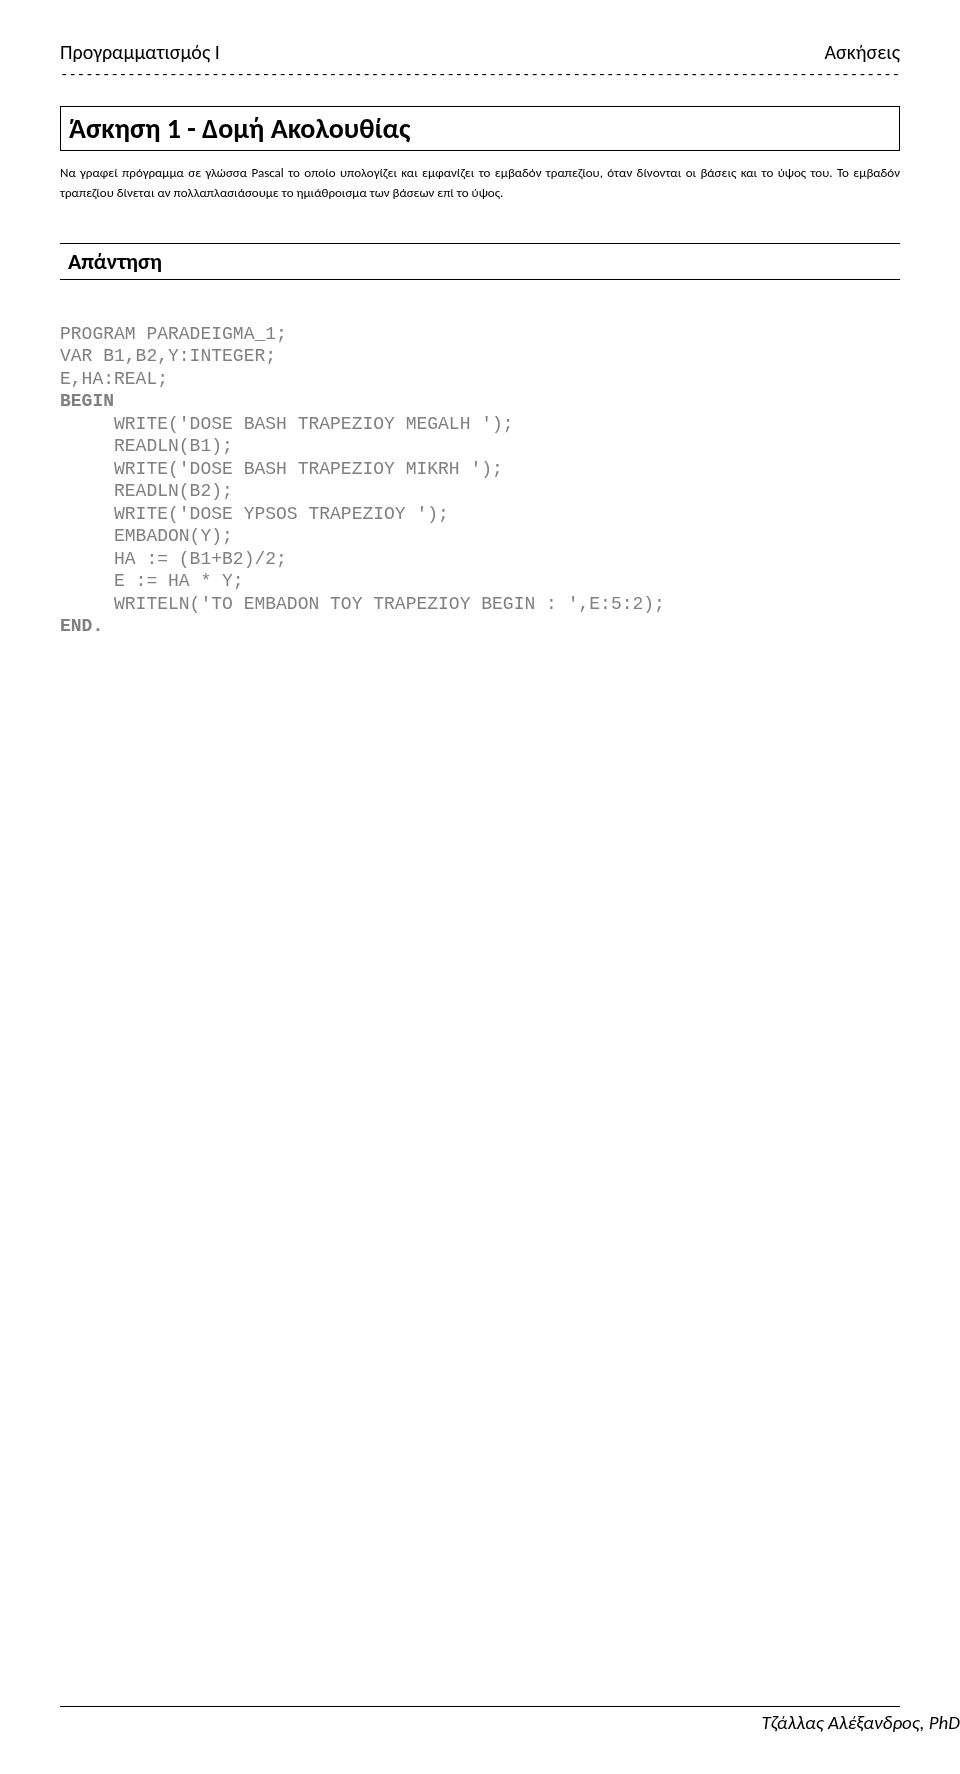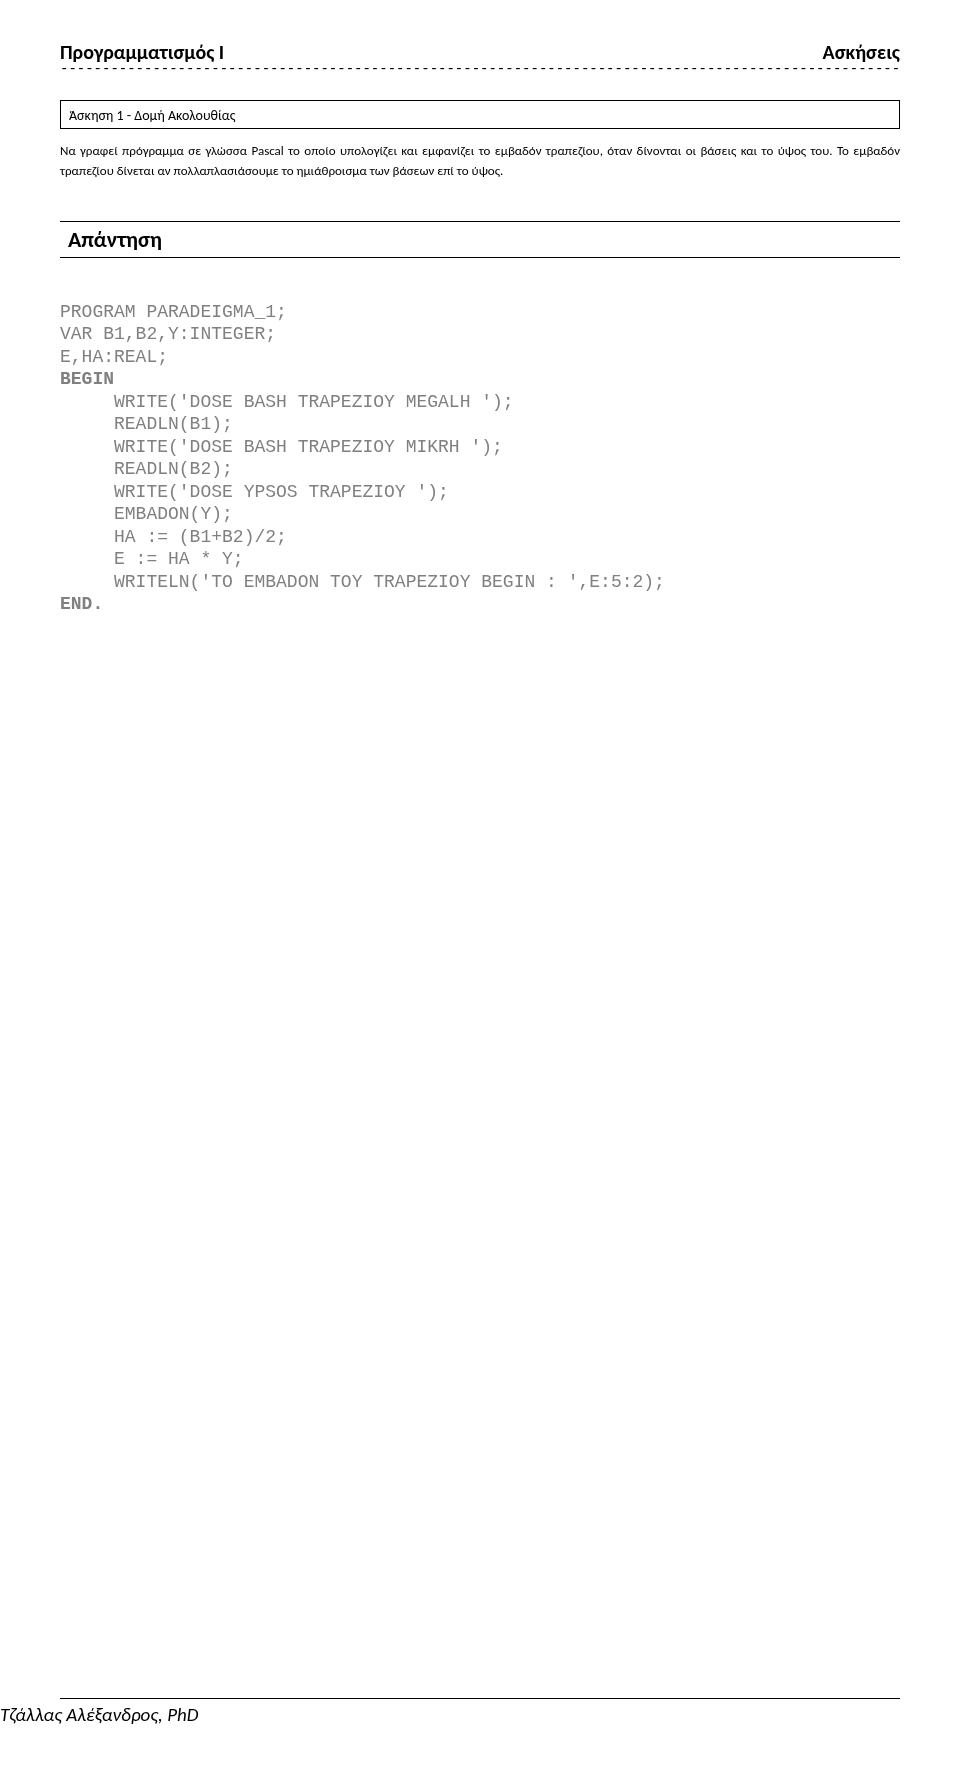--- a/index.html
+++ b/index.html
@@ -10,41 +10,41 @@
       background: #ffffff;
       font-family: Calibri, Arial, sans-serif;
       color: #000000;
       position: relative;
       padding: 40px 60px 80px 60px;
     }
     .header-row {
       display: flex;
       justify-content: space-between;
       align-items: baseline;
-      font-weight: bold;
+      font-weight: normal;
       font-size: 20px;
-      margin-bottom: 0;
+      margin-bottom: 6px;
     }
     .dashline {
       font-family: "Courier New", monospace;
       font-size: 14px;
       line-height: 10px;
       letter-spacing: 0px;
       white-space: nowrap;
       overflow: hidden;
       margin-bottom: 26px;
     }
     .title-box {
       border: 1px solid #000;
       padding: 4px 8px;
       margin-bottom: 12px;
     }
     .title-text {
-      font-weight: normal;
-      font-size: 14px;
+      font-weight: bold;
+      font-size: 28px;
     }
     .body-text {
       font-size: 13px;
       line-height: 1.55;
       text-align: justify;
       margin-bottom: 40px;
     }
     .answer-box {
       border-top: 1px solid #000;
       border-bottom: 1px solid #000;
@@ -63,24 +63,24 @@
       line-height: 1.25;
       white-space: pre;
       color: #808080;
     }
     .code-block .kw {
       font-weight: bold;
       text-align: center;
     }
     .footer {
       position: absolute;
-      bottom: 48px;
+      bottom: 40px;
       left: 0;
       right: 0;
-      text-align: left;
+      text-align: right;
       font-style: italic;
       font-size: 19px;
     }
     .footer-line {
       border-top: 1px solid #000;
       width: 840px;
       margin: 0 auto 4px auto;
     }
   </style>
 </head>

